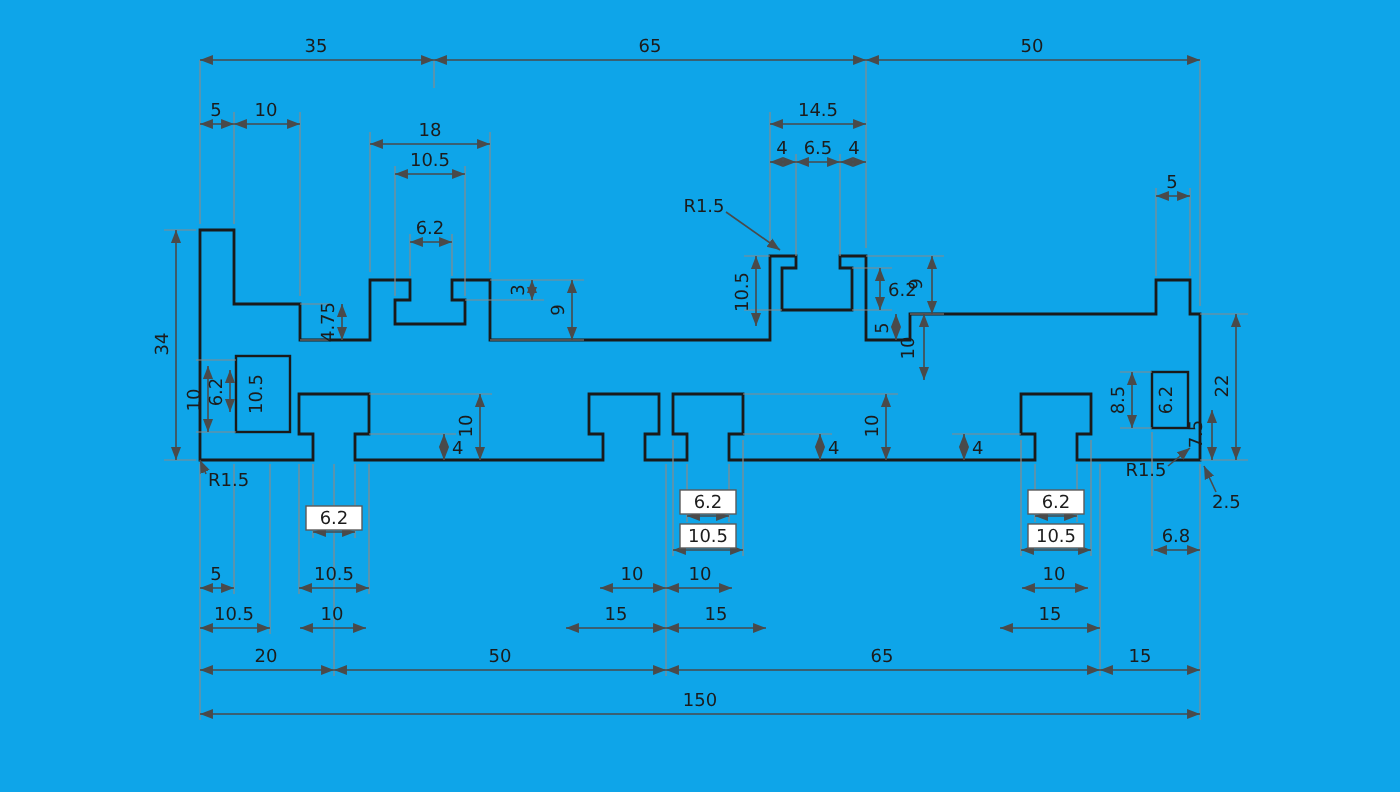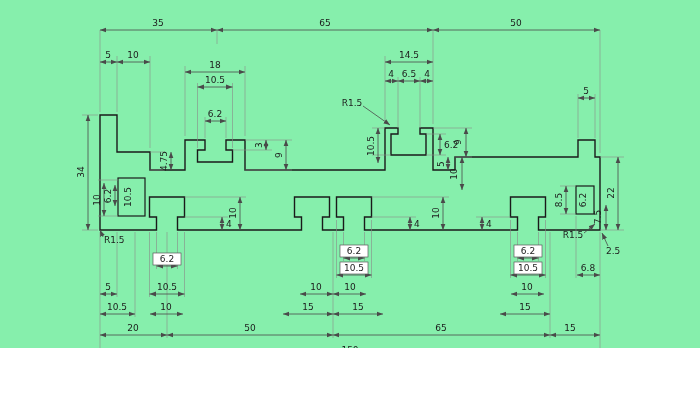--- a/index.html
+++ b/index.html
@@ -1,16 +1,16 @@
 <!DOCTYPE html>
 <html><head>
 <meta charset="utf-8">
 <style>
   html,body{margin:0;padding:0;background:#ffffff;}
-  .stage{position:relative;width:700px;height:348px;background:#86efac;overflow:hidden;
+  .stage{position:relative;width:700px;height:396px;background:#0ea5e9;overflow:hidden;
          font-family:"DejaVu Sans", sans-serif;}
   svg{display:block;}
   .outline{stroke:#1a1a1a;stroke-width:1.4;fill:none;stroke-linejoin:miter;}
   .voidrect{stroke:#1a1a1a;stroke-width:1.2;fill:none;}
   .ext{stroke:#8a8a8a;stroke-width:0.6;fill:none;}
   .dim{stroke:#4a4a4a;stroke-width:0.8;fill:none;
        marker-start:url(#ar);marker-end:url(#ar);}
   .leader{stroke:#4a4a4a;stroke-width:0.8;fill:none;marker-end:url(#ar);}
   .frame{stroke:#5a5a5a;stroke-width:0.7;fill:#ffffff;}
   text{font-family:"DejaVu Sans", sans-serif;font-size:9px;fill:#1c1c1c;}

